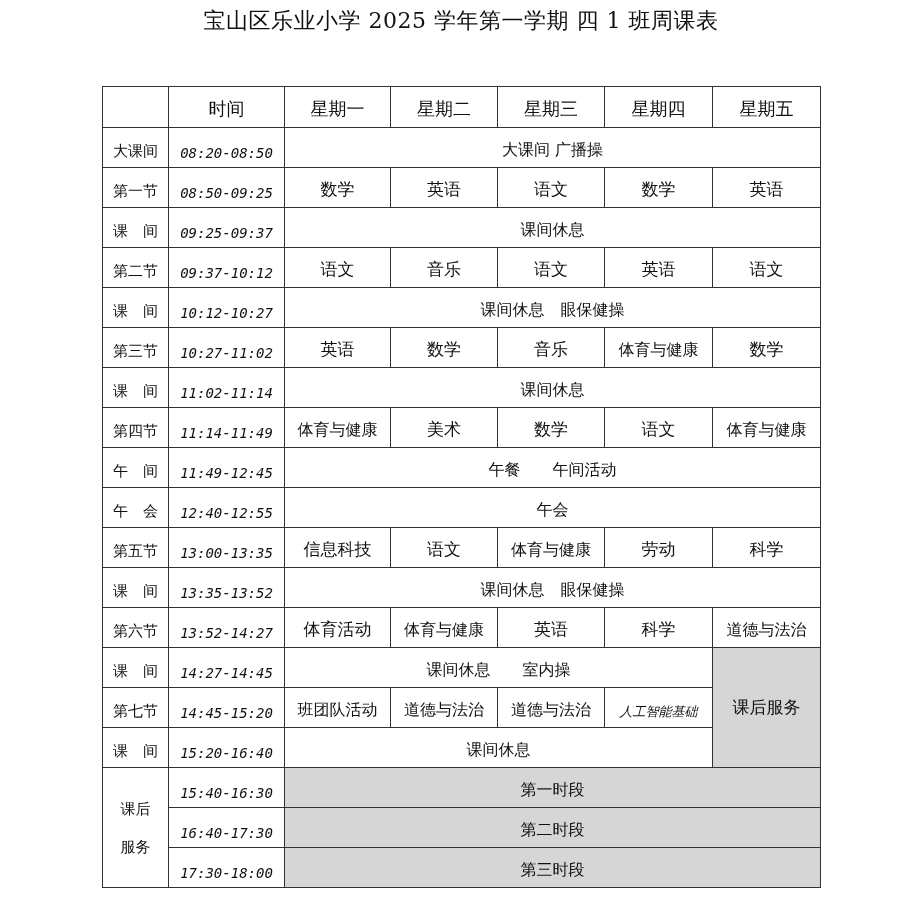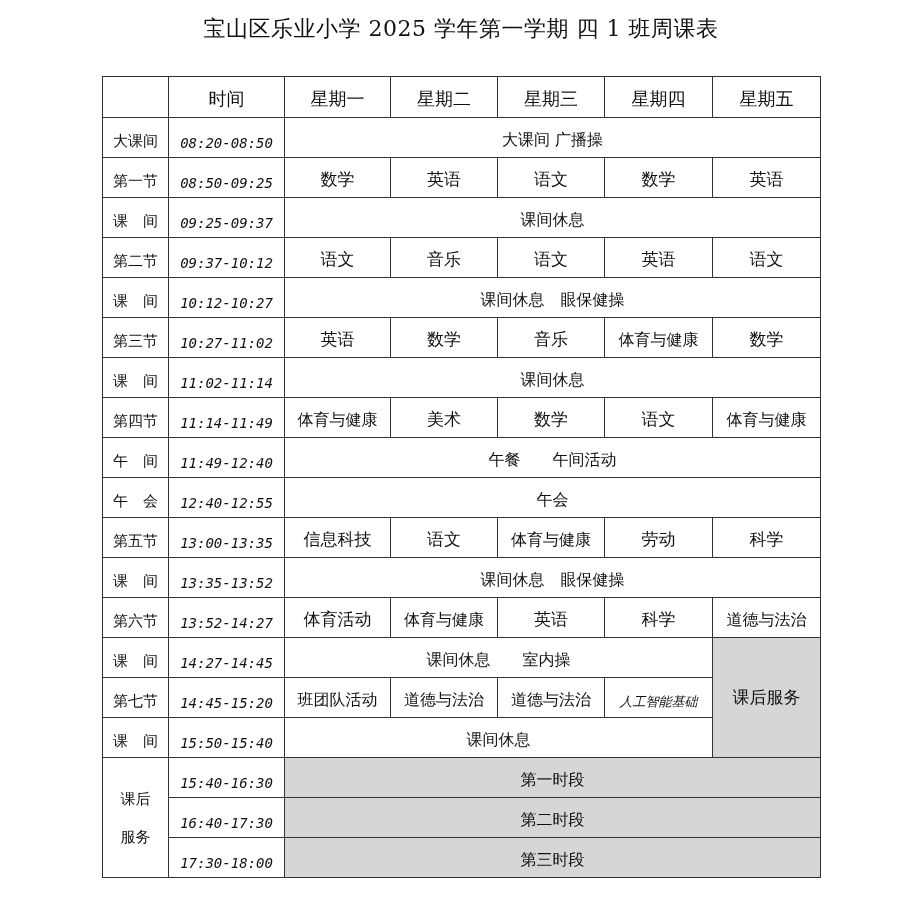--- a/index.html
+++ b/index.html
@@ -1,18 +1,18 @@
 <!DOCTYPE html>
 <html><head>
 <meta charset="utf-8">
 <style>
   html, body { margin:0; padding:0; background:#ffffff; }
   body { width:922px; height:906px; position:relative; font-family:"DejaVu Serif","Liberation Serif",serif; color:#111; overflow:hidden; }
-  .title { position:absolute; top:14px; left:0; width:922px; text-align:center; font-size:22px; letter-spacing:0.5px; }
-  table.tt { position:absolute; left:102px; top:76px; border-collapse:collapse; table-layout:fixed; width:718px; }
+  .title { position:absolute; top:6px; left:0; width:922px; text-align:center; font-size:22px; letter-spacing:0.5px; }
+  table.tt { position:absolute; left:102px; top:86px; border-collapse:collapse; table-layout:fixed; width:718px; }
   table.tt td { border:1px solid #333; text-align:center; vertical-align:bottom; padding:0 0 6px 0; height:33px; font-size:17px; white-space:nowrap; overflow:hidden; }
   table.tt tr.hdr td { height:34px; font-size:18px; }
   td.label { font-size:15px !important; }
   td.time { font-family:"DejaVu Sans Mono","Liberation Mono",monospace; font-size:14px !important;font-style:italic; }
   td.wide { font-size:16px !important;margin-top:20px; }
   td.small { font-size:13px !important;font-style:italic; }
   td.gray { background:#d6d6d6; }
   td.svc-label { vertical-align:middle !important; padding:8px !important; line-height:38px; font-size:15px !important; }
   td.svc-gray { vertical-align:middle !important; padding:0 !important; font-size:17px; }
 </style>
@@ -101,21 +101,21 @@
     <td class="time">11:14-11:49</td>
     <td class="wide">体育与健康</td>
     <td>美术</td>
     <td>数学</td>
     <td>语文</td>
     <td class="wide">体育与健康</td>
   </tr>
 
   <tr>
     <td class="label">午　间</td>
-    <td class="time">11:49-12:40</td>
+    <td class="time">11:49-12:45</td>
     <td colspan="5" class="wide">午餐　　午间活动</td>
   </tr>
 
   <tr>
     <td class="label">午　会</td>
     <td class="time">12:40-12:55</td>
     <td colspan="5" class="wide">午会</td>
   </tr>
 
   <tr>
@@ -155,21 +155,21 @@
     <td class="label">第七节</td>
     <td class="time">14:45-15:20</td>
     <td class="wide">班团队活动</td>
     <td class="wide">道德与法治</td>
     <td class="wide">道德与法治</td>
     <td class="small">人工智能基础</td>
   </tr>
 
   <tr>
     <td class="label">课　间</td>
-    <td class="time">15:50-15:40</td>
+    <td class="time">15:20-16:40</td>
     <td colspan="4" class="wide">课间休息</td>
   </tr>
 
   <tr>
     <td rowspan="3" class="label svc-label">
       <div>课后</div>
       <div>服务</div>
     </td>
     <td class="time">15:40-16:30</td>
     <td colspan="5" class="gray wide">第一时段</td>

